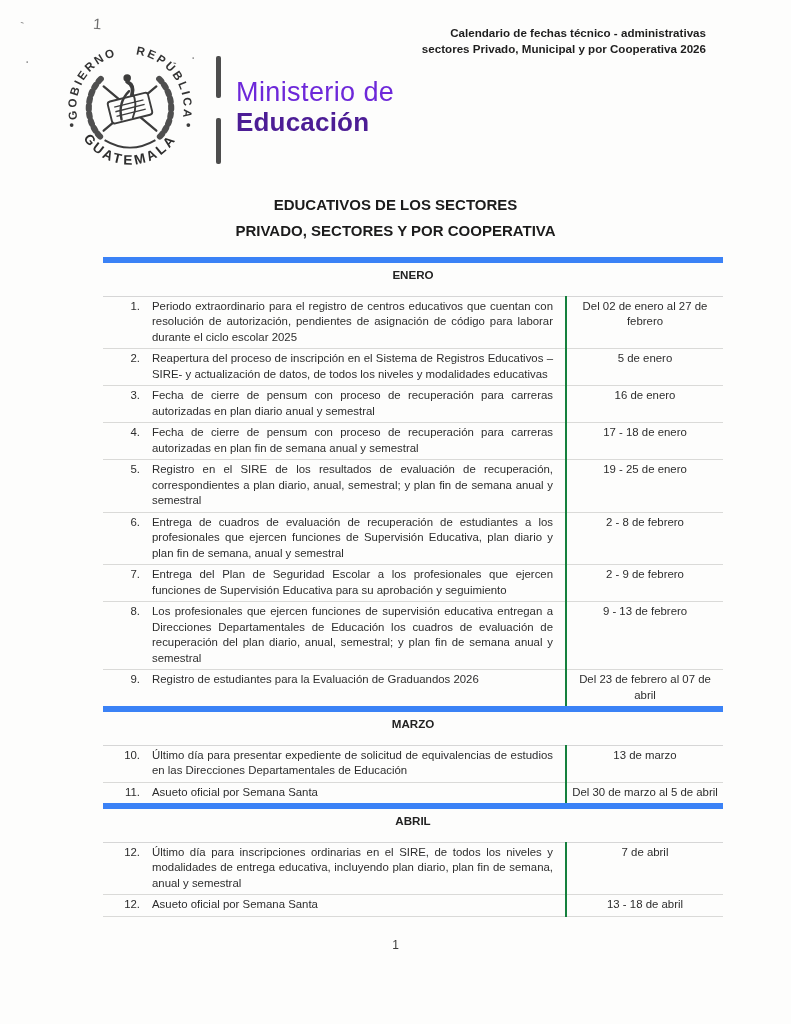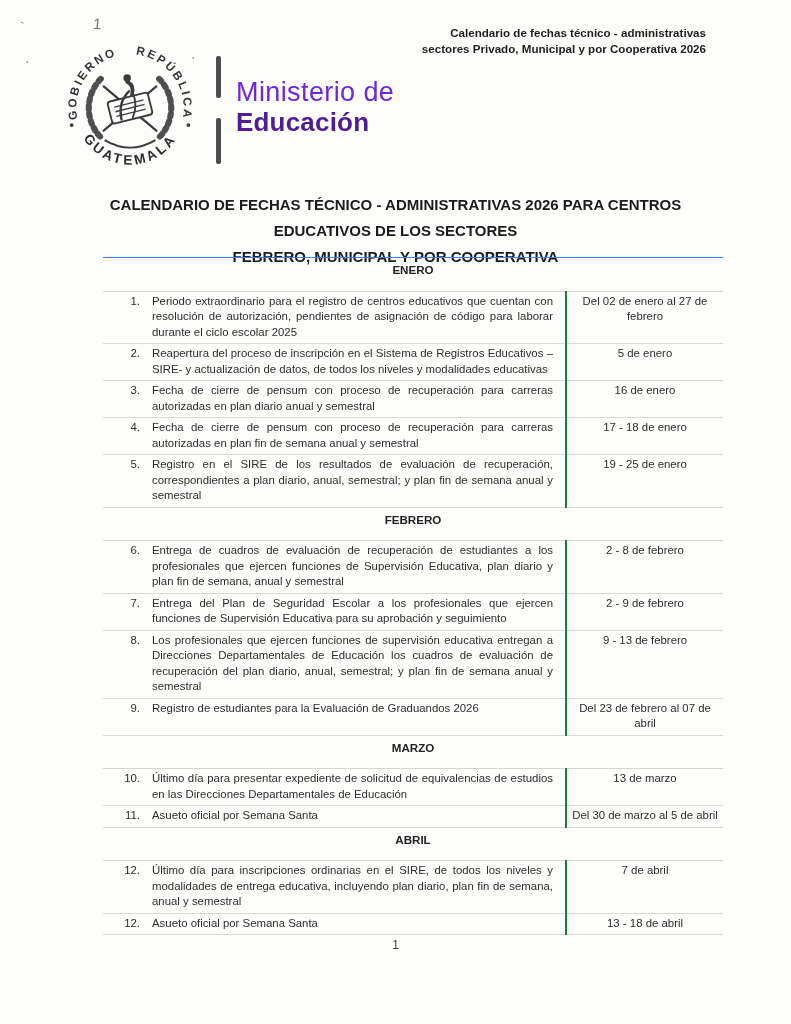--- a/index.html
+++ b/index.html
@@ -43,21 +43,21 @@
   }
 
   
   table.cal{
     position:absolute;top:257px;left:103px;width:620px;
     border-collapse:collapse;font-size:11.4px;color:#2d2d2d;
   }
   table.cal td{vertical-align:top;line-height:15.5px;}
   td.month{
     text-align:center;font-weight:bold;font-size:11.6px;color:#222;
-    border-top:1px solid #3b82f6;border-bottom:1px solid #d6d6d6;
+    border-top:6px solid #3b82f6;border-bottom:1px solid #d6d6d6;
     padding:4px 0 13px;
   }
   tr.item-row td{border-bottom:1px solid #dadad8;padding-top:2px;padding-bottom:3px;}
   td.num{width:36px;text-align:right;padding-right:11px;white-space:nowrap;}
   td.desc{text-align:justify;padding-right:12px;}
   td.date{width:150px;text-align:center;border-left:2px solid #15803d;padding-left:3px;padding-right:3px;}
 
   .pagenum{position:absolute;top:938px;left:0;width:100%;text-align:center;font-size:12px;color:#3a3a3a;}
 </style>
 </head>
@@ -120,23 +120,22 @@
         <div class="gap"></div>
         <div class="seg2"></div>
     </div>
     <div class="ministry">
       <div class="m-line1">Ministerio de</div>
       <div class="m-line2">Educación</div>
     </div>
   </div>
 
   <div class="doc-title">
-    <div>CALENDARIO DE FECHAS TÉCNICO - ADMINISTRATIVAS 2026 PARA CENTROS</div>
     <div>EDUCATIVOS DE LOS SECTORES</div>
-    <div>FEBRERO, MUNICIPAL Y POR COOPERATIVA</div>
+    <div>PRIVADO, SECTORES Y POR COOPERATIVA</div>
   </div>
 
   <table class="cal">
       <tbody>
         <tr class="month-row">
           <td colspan="3" class="month">ENERO</td>
         </tr>
         <tr class="item-row">
           <td class="num">1.</td>
           <td class="desc">Periodo extraordinario para el registro de centros educativos que cuentan con resolución de autorización, pendientes de asignación de código para laborar durante el ciclo escolar 2025</td>
@@ -157,23 +156,20 @@
           <td class="desc">Fecha de cierre de pensum con proceso de recuperación para carreras autorizadas en plan fin de semana anual y semestral</td>
           <td class="date">17 - 18 de enero</td>
         </tr>
         <tr class="item-row">
           <td class="num">5.</td>
           <td class="desc">Registro en el SIRE de los resultados de evaluación de recuperación, correspondientes a plan diario, anual, semestral; y plan fin de semana anual y semestral</td>
           <td class="date">19 - 25 de enero</td>
         </tr>
       </tbody>
       <tbody>
-        <tr class="month-row">
-          <td colspan="3" class="month">FEBRERO</td>
-        </tr>
         <tr class="item-row">
           <td class="num">6.</td>
           <td class="desc">Entrega de cuadros de evaluación de recuperación de estudiantes a los profesionales que ejercen funciones de Supervisión Educativa, plan diario y plan fin de semana, anual y semestral</td>
           <td class="date">2 - 8 de febrero</td>
         </tr>
         <tr class="item-row">
           <td class="num">7.</td>
           <td class="desc">Entrega del Plan de Seguridad Escolar a los profesionales que ejercen funciones de Supervisión Educativa para su aprobación y seguimiento</td>
           <td class="date">2 - 9 de febrero</td>
         </tr>

